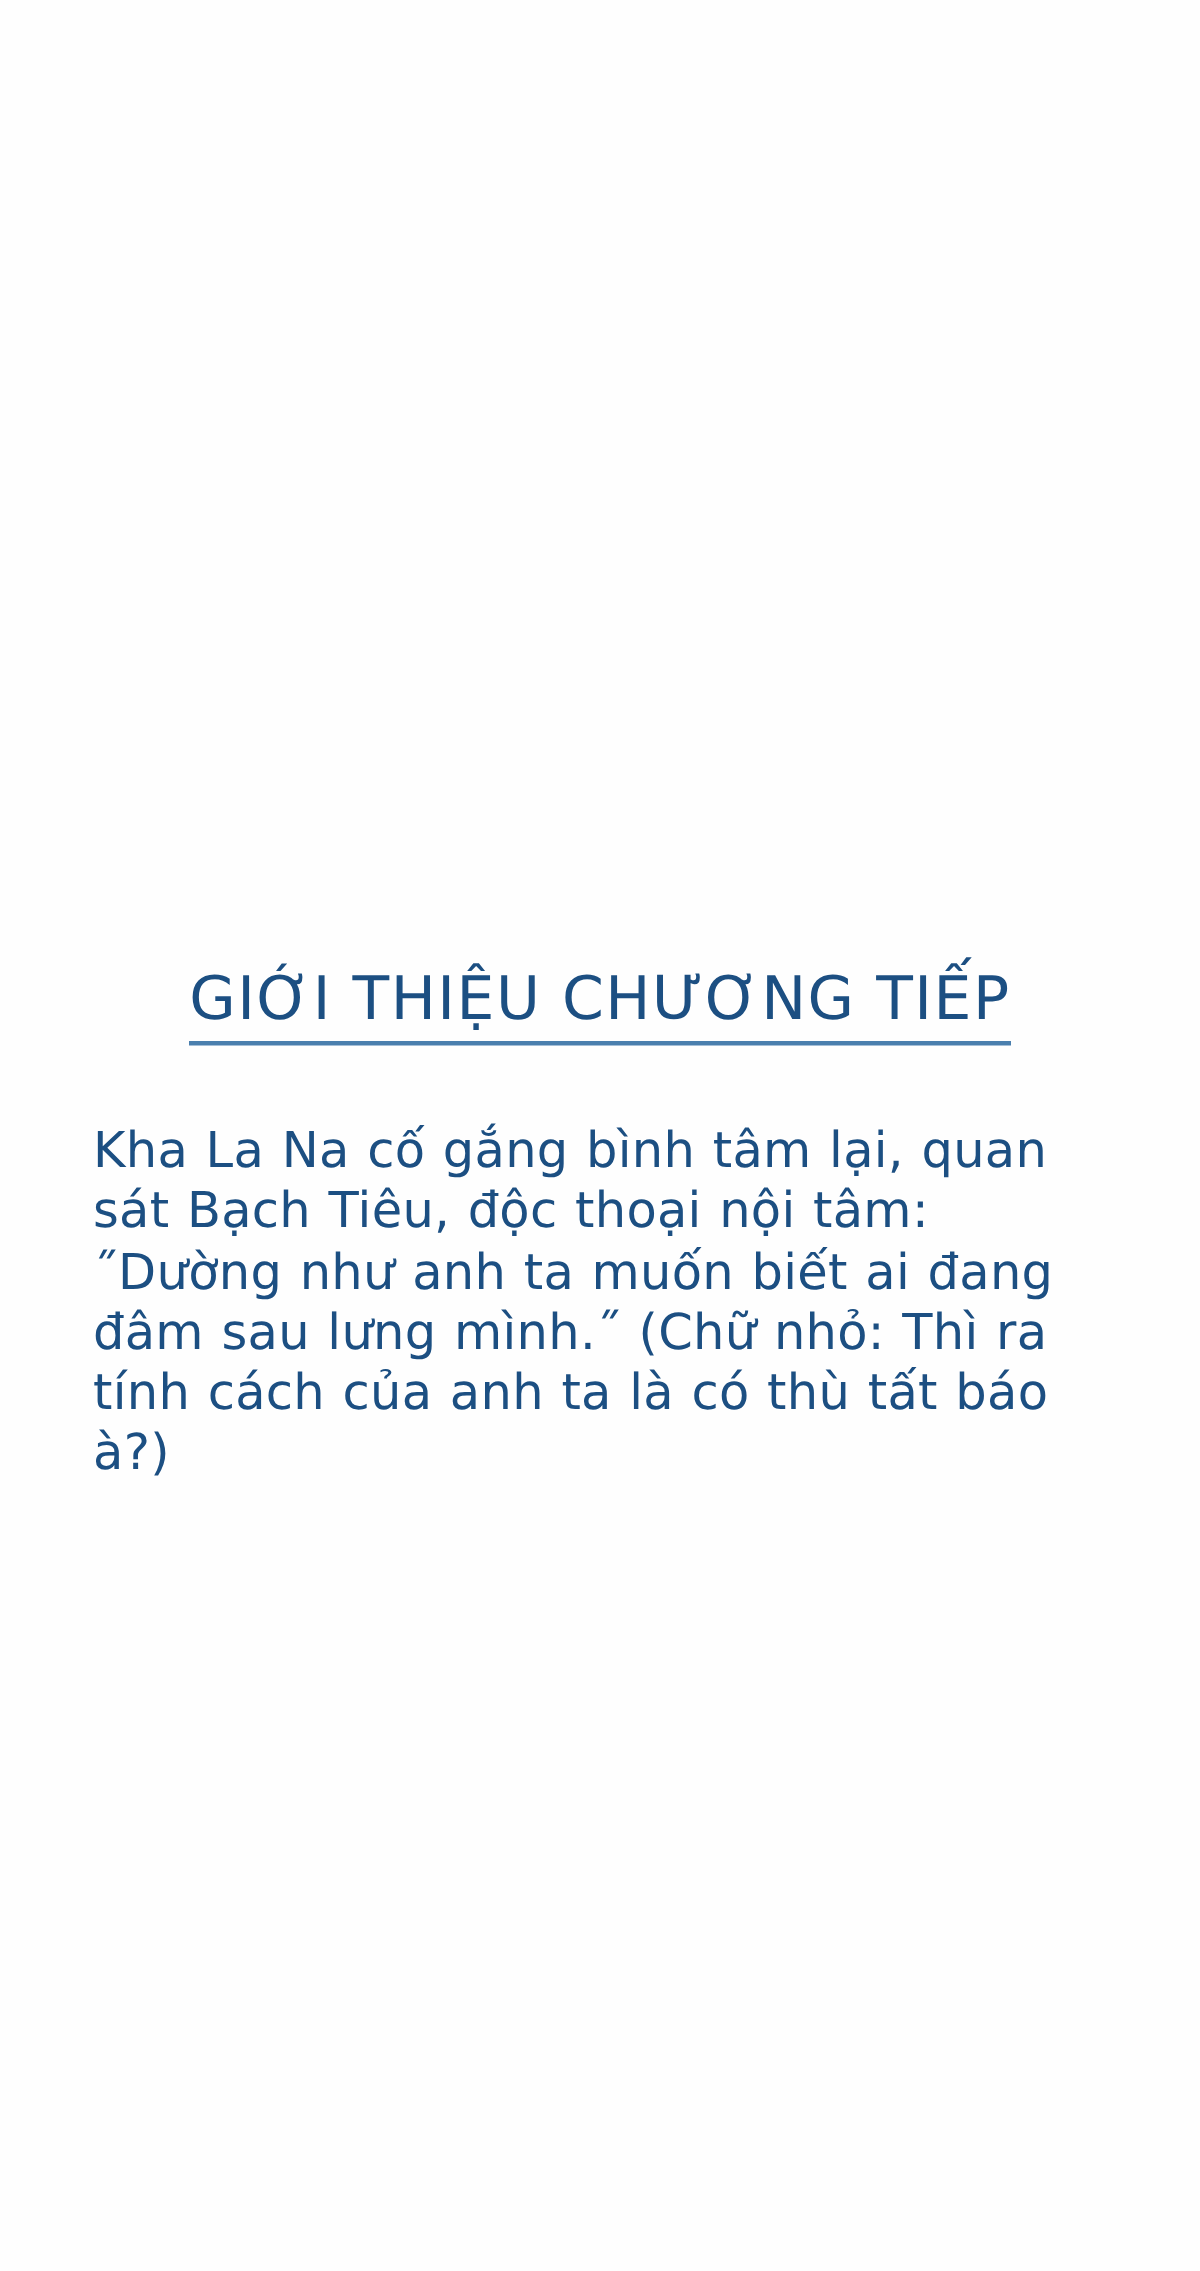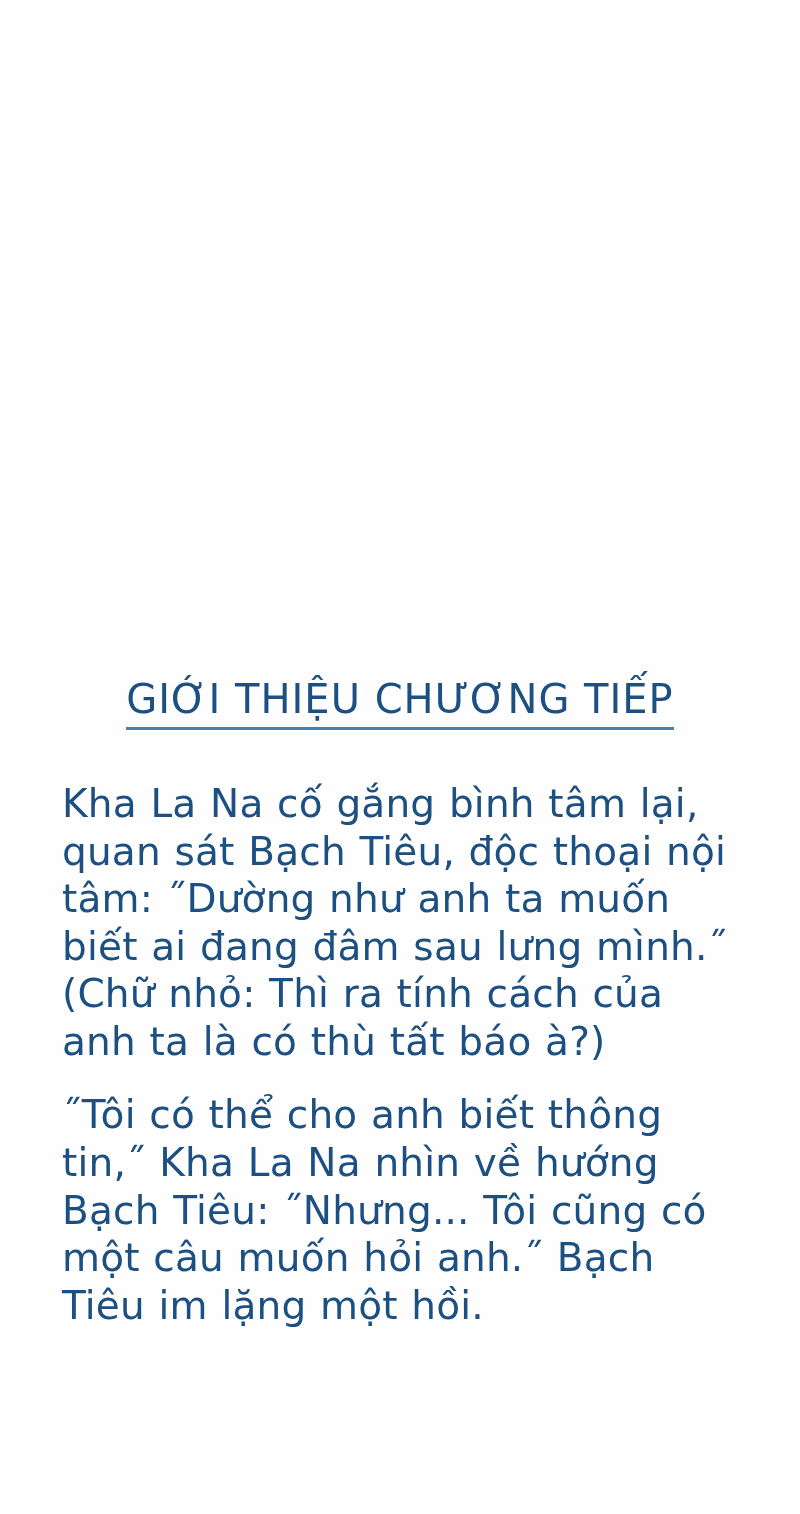--- a/index.html
+++ b/index.html
@@ -17,21 +17,21 @@
   .page {
     position: relative;
     width: 800px;
     height: 1514px;
     background: #fefefe;
     box-sizing: border-box;
   }
 
   .content {
     position: absolute;
-    top: 677px;
+    top: 644px;
     left: 0;
     width: 800px;
     padding: 0 62px;
     box-sizing: border-box;
   }
 
   .chapter-heading {
     text-align: center;
     color: #1c4f82;
     font-size: 40px;
@@ -45,21 +45,21 @@
     padding-bottom: 6px;
     border-bottom: 3px solid #4a7fae;
   }
 
   .paragraphs {
     margin-top: 50px;
   }
 
   .para {
     color: #1c4f82;
-    font-size: 39px;
+    font-size: 33px;
     line-height: 1.22;
     margin: 0 0 26px 0;
     font-weight: 400;
     letter-spacing: 0.2px;
     word-spacing: 1px;
   }
 
   .para:last-child {
     margin-bottom: 0;
   }
@@ -68,18 +68,17 @@
 <body>
 
 <div class="page">
 
   <div class="content">
 
     <div class="chapter-heading">GIỚI THIỆU CHƯƠNG TIẾP</div>
 
     <div class="paragraphs">
       <p class="para">Kha La Na cố gắng bình tâm lại, quan sát Bạch Tiêu, độc thoại nội tâm: ˝Dường như anh ta muốn biết ai đang đâm sau lưng mình.˝ (Chữ nhỏ: Thì ra tính cách của anh ta là có thù tất báo à?)</p>
-      <p class="para">˝Tôi có thể cho anh biết thông tin,˝ Kha La Na nhìn về hướng Bạch Tiêu: ˝Nhưng... Tôi cũng có một câu muốn hỏi anh.˝ Bạch Tiêu im lặng một hồi.</p>
     </div>
 
   </div>
 
 </div>
 
 </body></html>

